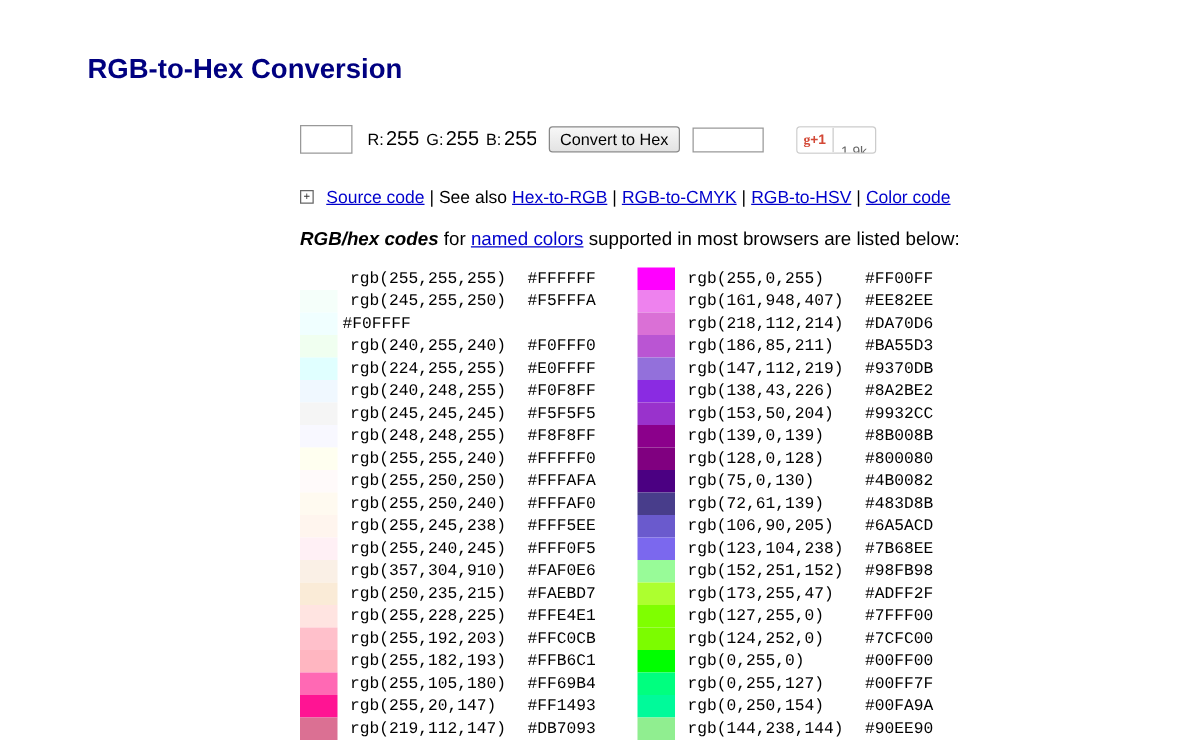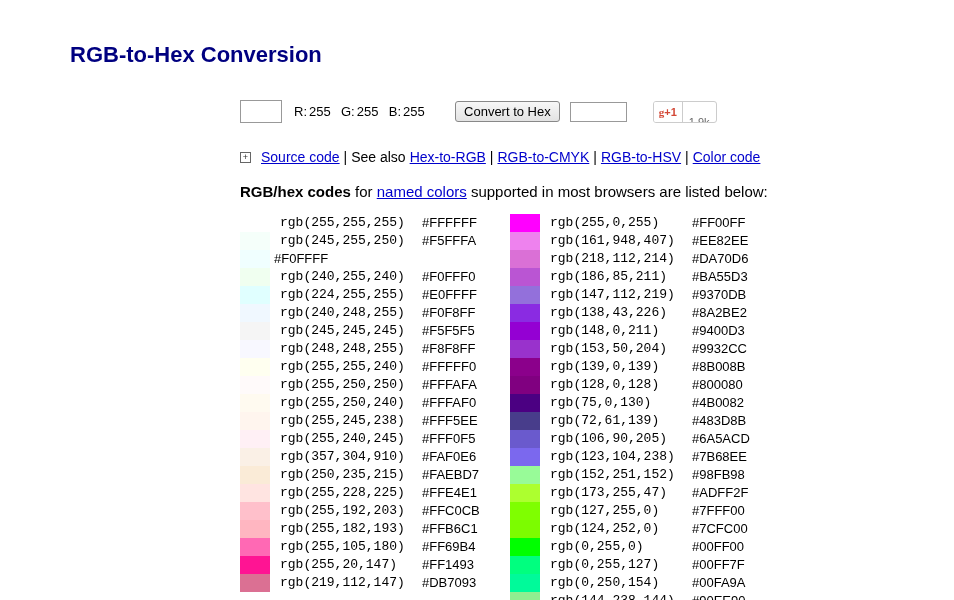--- a/index.html
+++ b/index.html
@@ -42,33 +42,33 @@
   }
   .rgb-group {
     display: inline-flex;
     align-items: center;
     margin-right: 0;
   }
   .rgb-label { font-size: 13px; padding-left:2px; }
   .rgb-input {
     width: 26px;
     border: none;
-    font-size: 13px;
-    text-align: left;
+    font-size: 16px;
+    text-align: right;
     padding: 0 0 0 2px;
     background: transparent;
   }
   .btn {
     font-size: 13px;
     padding: 2px 8px;
     background: linear-gradient(#f7f7f7,#e3e3e3);
     border: 1px solid #888;
     border-radius: 3px;
     cursor: pointer;
-    margin-left: 22px;
+    margin-left: 6px;
   }
   .hex-out {
     width: 55px;
     height: 18px;
     border: 1px solid #999;
     background: #fff;
     margin-left: 6px;
   }
   .gplus {
     margin-left: 22px;
@@ -119,21 +119,21 @@
     text-align: center;
     color: #333;
     margin-right: 6px;
     cursor: pointer;
   }
 
   .desc {
     font-size: 15px;
     margin-bottom: 14px;
   }
-  .desc b { font-weight: bold; }
+  .desc b { font-weight: bold; font-style: italic; }
 
   .table-wrap {
     display: flex;
     gap: 2px;
   }
   .col {
     display: flex;
     flex-direction: column;
   }
   .row {
@@ -148,21 +148,21 @@
     flex-shrink: 0;
   }
   .crgb {
     font-family: "Courier New", monospace;
     font-size: 13px;
     padding-left: 10px;
     width: 138px;
     white-space: nowrap;
   }
   .chex {
-    font-family: Liberation Sans, sans-serif;
+    font-family: Liberation Mono, monospace;
     font-size: 13px;
     padding-left: 4px;
     width: 62px;
     white-space: nowrap;
   }
   .gap { width: 22px; }
 </style>
 </head>
 <body>
 <div class="page">
@@ -346,25 +346,20 @@
             <div class="csw" style="background: rgb(147, 112, 219);"></div>
             <div class="crgb">rgb(147,112,219)</div>
             <div class="chex">#9370DB</div>
           </div>
           <div class="row">
             <div class="csw" style="background: rgb(138, 43, 226);"></div>
             <div class="crgb">rgb(138,43,226)</div>
             <div class="chex">#8A2BE2</div>
           </div>
           <div class="row">
-            <div class="csw" style="background: rgb(148, 0, 211);"></div>
-            <div class="crgb">rgb(148,0,211)</div>
-            <div class="chex">#9400D3</div>
-          </div>
-          <div class="row">
             <div class="csw" style="background: rgb(153, 50, 204);"></div>
             <div class="crgb">rgb(153,50,204)</div>
             <div class="chex">#9932CC</div>
           </div>
           <div class="row">
             <div class="csw" style="background: rgb(139, 0, 139);"></div>
             <div class="crgb">rgb(139,0,139)</div>
             <div class="chex">#8B008B</div>
           </div>
           <div class="row">

